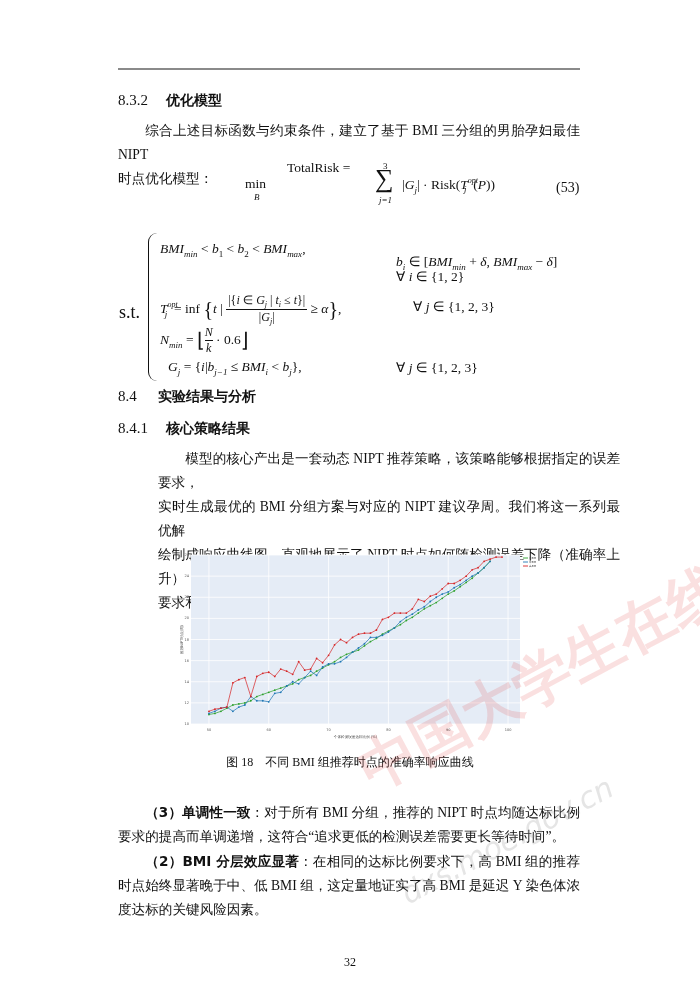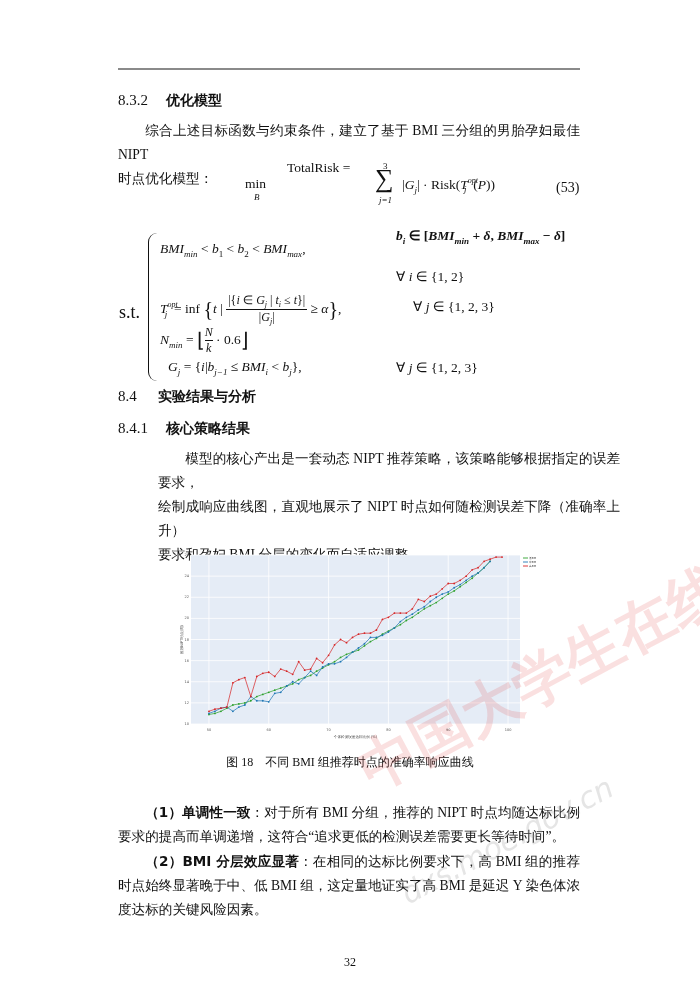--- a/index.html
+++ b/index.html
@@ -48,21 +48,21 @@
   <div class="eq" style="left:375px;top:166px;font-size:26px;line-height:26px;">∑</div>
   <div class="eq" style="left:379px;top:195px;font-size:9px;font-style:italic;">j=1</div>
   <div class="eq" style="left:402px;top:176px;">|<i>G<sub style="font-size:9px">j</sub></i>| · Risk(<i>T</i><sup style="font-size:8px;font-style:italic">opt</sup><sub style="font-size:9px;margin-left:-14px;font-style:italic">j</sub>&nbsp;&nbsp;(<i>P</i>))</div>
   <div class="eqnum">(53)</div>
 </div>
 
 <div>
   <div class="st">s.t.</div>
   <div class="brace"></div>
   <div class="cline" style="left:160px;top:241px;"><i>BMI<sub style="font-size:9px">min</sub></i> &lt; <i>b</i><sub style="font-size:9px">1</sub> &lt; <i>b</i><sub style="font-size:9px">2</sub> &lt; <i>BMI<sub style="font-size:9px">max</sub></i>,</div>
-  <div class="cline" style="left:396px;top:227px;font-weight:bold;"><i>b<sub style="font-size:9px">i</sub></i> ∈ [<i>BMI<sub style="font-size:9px">min</sub></i> + <i>δ</i>, <i>BMI<sub style="font-size:9px">max</sub></i> − <i>δ</i>]</div>
+  <div class="cline" style="left:396px;top:253px;"><i>b<sub style="font-size:9px">i</sub></i> ∈ [<i>BMI<sub style="font-size:9px">min</sub></i> + <i>δ</i>, <i>BMI<sub style="font-size:9px">max</sub></i> − <i>δ</i>]</div>
   <div class="cline" style="left:396px;top:268px;">∀ <i>i</i> ∈ {1, 2}</div>
   <div class="cline" style="left:160px;top:293px;">
     <i>T</i><sup style="font-size:8px;font-style:italic">opt</sup><sub style="font-size:9px;margin-left:-13px;font-style:italic">j</sub>&nbsp;&nbsp;= inf <span style="font-size:20px;vertical-align:-3px">{</span><i>t</i> |
     <span style="display:inline-block;vertical-align:middle;text-align:center;font-size:12px;">
       <span style="display:block;border-bottom:1px solid #111;padding:0 2px;">|{<i>i</i> ∈ <i>G<sub style="font-size:8px">j</sub></i> | <i>t<sub style="font-size:8px">i</sub></i> ≤ <i>t</i>}|</span>
       <span style="display:block;">|<i>G<sub style="font-size:8px">j</sub></i>|</span>
     </span> ≥ <i>α</i><span style="font-size:20px;vertical-align:-3px">}</span>,
   </div>
   <div class="cline" style="left:413px;top:298px;">∀ <i>j</i> ∈ {1, 2, 3}</div>
   <div class="cline" style="left:160px;top:325px;">
@@ -74,20 +74,21 @@
 
 <div class="h3" style="top:388px;">
   <span class="num" style="width:40px">8.4</span><span class="ttl">实验结果与分析</span>
 </div>
 <div class="h3" style="top:420px;">
   <span class="num">8.4.1</span><span class="ttl">核心策略结果</span>
 </div>
 
 <div class="para" style="top:447px;margin-left:40px;">
   <p>模型的核心产出是一套动态 NIPT 推荐策略，该策略能够根据指定的误差要求，</p>
+  <p class="cont">实时生成最优的 BMI 分组方案与对应的 NIPT 建议孕周。我们将这一系列最优解</p>
   <p class="cont">绘制成响应曲线图，直观地展示了 NIPT 时点如何随检测误差下降（准确率上升）</p>
   <p class="cont">要求和孕妇 BMI 分层的变化而自适应调整。</p>
 </div>
 
 <div class="chart">
   <svg id="chart-svg" width="356" height="196" viewBox="0 0 356 196">
       <rect x="11" y="7" width="329" height="169" fill="#e5ecf6"></rect>
       <line x1="28.945454545454545" x2="28.945454545454545" y1="7" y2="176" stroke="#fff" stroke-width="0.8"></line>
       <line x1="88.76363636363637" x2="88.76363636363637" y1="7" y2="176" stroke="#fff" stroke-width="0.8"></line>
       <line x1="148.58181818181816" x2="148.58181818181816" y1="7" y2="176" stroke="#fff" stroke-width="0.8"></line>
@@ -274,20 +275,20 @@
       <circle cx="316.07272727272726" cy="9.112499999999983" r="0.9" fill="#d62728"></circle>
       <circle cx="322.05454545454546" cy="9.112499999999983" r="0.9" fill="#d62728"></circle>
       <line x1="343" x2="348" y1="18" y2="18" stroke="#d62728" stroke-width="0.9"></line>
       <text x="349" y="19" font-size="2.8" fill="#444" font-family="DejaVu Sans">高BMI组</text>
     </svg>
 </div>
 
 <div class="caption">图 18　不同 BMI 组推荐时点的准确率响应曲线</div>
 
 <div class="para" style="top:800px;">
-  <p><b class="lbl">（1）单调性一致</b><span>：对于所有 BMI 分组，推荐的 NIPT 时点均随达标比例要求的提高而单调递增，这符合“追求更低的检测误差需要更长等待时间”。</span></p>
+  <p><b class="lbl">（3）单调性一致</b><span>：对于所有 BMI 分组，推荐的 NIPT 时点均随达标比例要求的提高而单调递增，这符合“追求更低的检测误差需要更长等待时间”。</span></p>
   <p><b class="lbl">（2）BMI 分层效应显著</b><span>：在相同的达标比例要求下，高 BMI 组的推荐时点始终显著晚于中、低 BMI 组，这定量地证实了高 BMI 是延迟 Y 染色体浓度达标的关键风险因素。</span></p>
 </div>
 
 <div class="pagenum">32</div>
 
 <div class="wm wm1">中国大学生在线</div>
 <div class="wm wm2">dxs.moe.gov.cn</div>
 
 </body></html>

